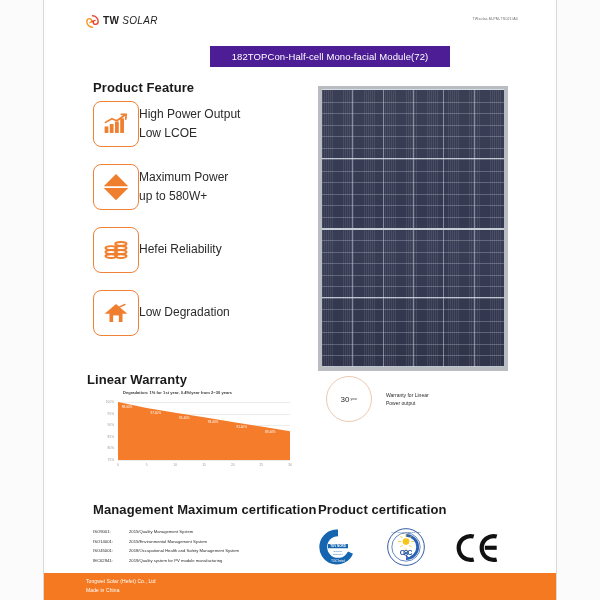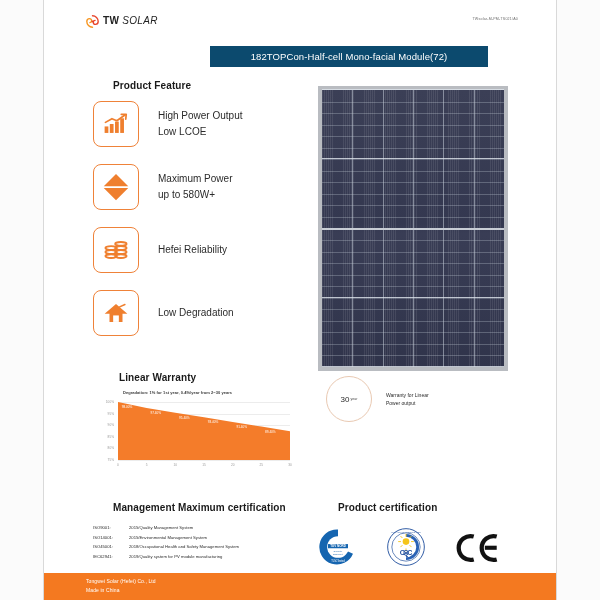--- a/index.html
+++ b/index.html
@@ -21,37 +21,37 @@
   .header{position:absolute;left:0;top:0;width:100%;height:36px;}
   .logo{position:absolute;left:42px;top:14px;display:flex;align-items:center;gap:4px;}
   .logo-mark{width:13px;height:13px;position:relative;}
   .logo-text{font-size:10px;letter-spacing:.3px;color:#222;}
   .logo-text b{font-weight:bold;}
   .logo-text i{font-weight:normal;}
   .doc-code{position:absolute;right:38px;top:17px;font-size:3.6px;color:#6c6c6c;letter-spacing:.2px;}
 
   
   .title-banner{
-    position:absolute;left:166px;top:46px;width:278px;height:21px;
-    background:#0c4a6e;color:#fff;
+    position:absolute;left:166px;top:46px;width:240px;height:21px;
+    background:#4c1d95;color:#fff;
     display:flex;align-items:center;justify-content:center;
     font-size:9.5px;letter-spacing:.1px;
   }
 
   
-  .sec-title{font-size:10px;font-weight:bold;color:#1a1a1a;letter-spacing:.1px;margin-left:20px;}
+  .sec-title{font-size:13px;font-weight:bold;color:#1a1a1a;letter-spacing:.1px;}
 
   
   .features{position:absolute;left:49px;top:80px;width:215px;}
   .feature-row{display:flex;align-items:center;height:55px;margin-bottom:8px;}
   .f-icon{
     width:44px;height:44px;border:1px solid #ef8239;border-radius:8px;
     display:flex;align-items:center;justify-content:center;flex:none;
   }
-  .f-text{margin-left:19px;font-size:10px;color:#2b2b2b;line-height:1.55;}
+  .f-text{font-size:12px;color:#2b2b2b;line-height:1.55;}
 
   
   .panel-wrap{
     position:absolute;left:274px;top:86px;width:190px;height:285px;
     background:#ffffff;
   }
   .panel{
     position:absolute;inset:0;
     background:#b9bcc1;
     padding:4px;box-sizing:border-box;
@@ -63,21 +63,21 @@
         rgba(255,255,255,.085) 0px, rgba(255,255,255,.085) .6px,
         rgba(0,0,0,0) .6px, rgba(0,0,0,0) 2.1px),
       linear-gradient(180deg,#3b3f56 0%,#343850 48%,#393d55 52%,#30344b 100%);
   }
   .busbar-h{position:absolute;left:0;width:100%;height:1px;background:rgba(222,228,236,.82);}
   .busbar-v{position:absolute;top:0;height:100%;width:1px;background:rgba(212,219,230,.5);}
   .cellline{position:absolute;left:0;width:100%;height:.5px;background:rgba(200,208,220,.30);}
   .mid-gap{position:absolute;left:0;width:100%;height:2.2px;background:#c7ccd4;}
 
   
-  .lw{position:absolute;left:55px;top:372px;width:215px;}
+  .lw{position:absolute;left:43px;top:372px;width:215px;}
   .chart-box{position:absolute;left:49px;top:390px;width:210px;height:84px;}
   .chart-caption{
     position:absolute;left:30px;top:0;font-size:4px;color:#3a3a3a;letter-spacing:.05px;
     white-space:nowrap;font-weight:bold;
   }
   .plot{position:absolute;left:25px;top:12px;width:172px;height:58px;}
   .yaxis{position:absolute;left:-24px;top:0;width:22px;height:100%;}
   .ytick{position:absolute;right:2px;font-size:3.2px;color:#9a9a9a;transform:translateY(-50%);}
   .gridline{position:absolute;left:0;width:100%;height:1px;border-top:.5px solid #ececec;}
   .xaxis{position:absolute;left:0;top:58px;width:100%;height:10px;}

